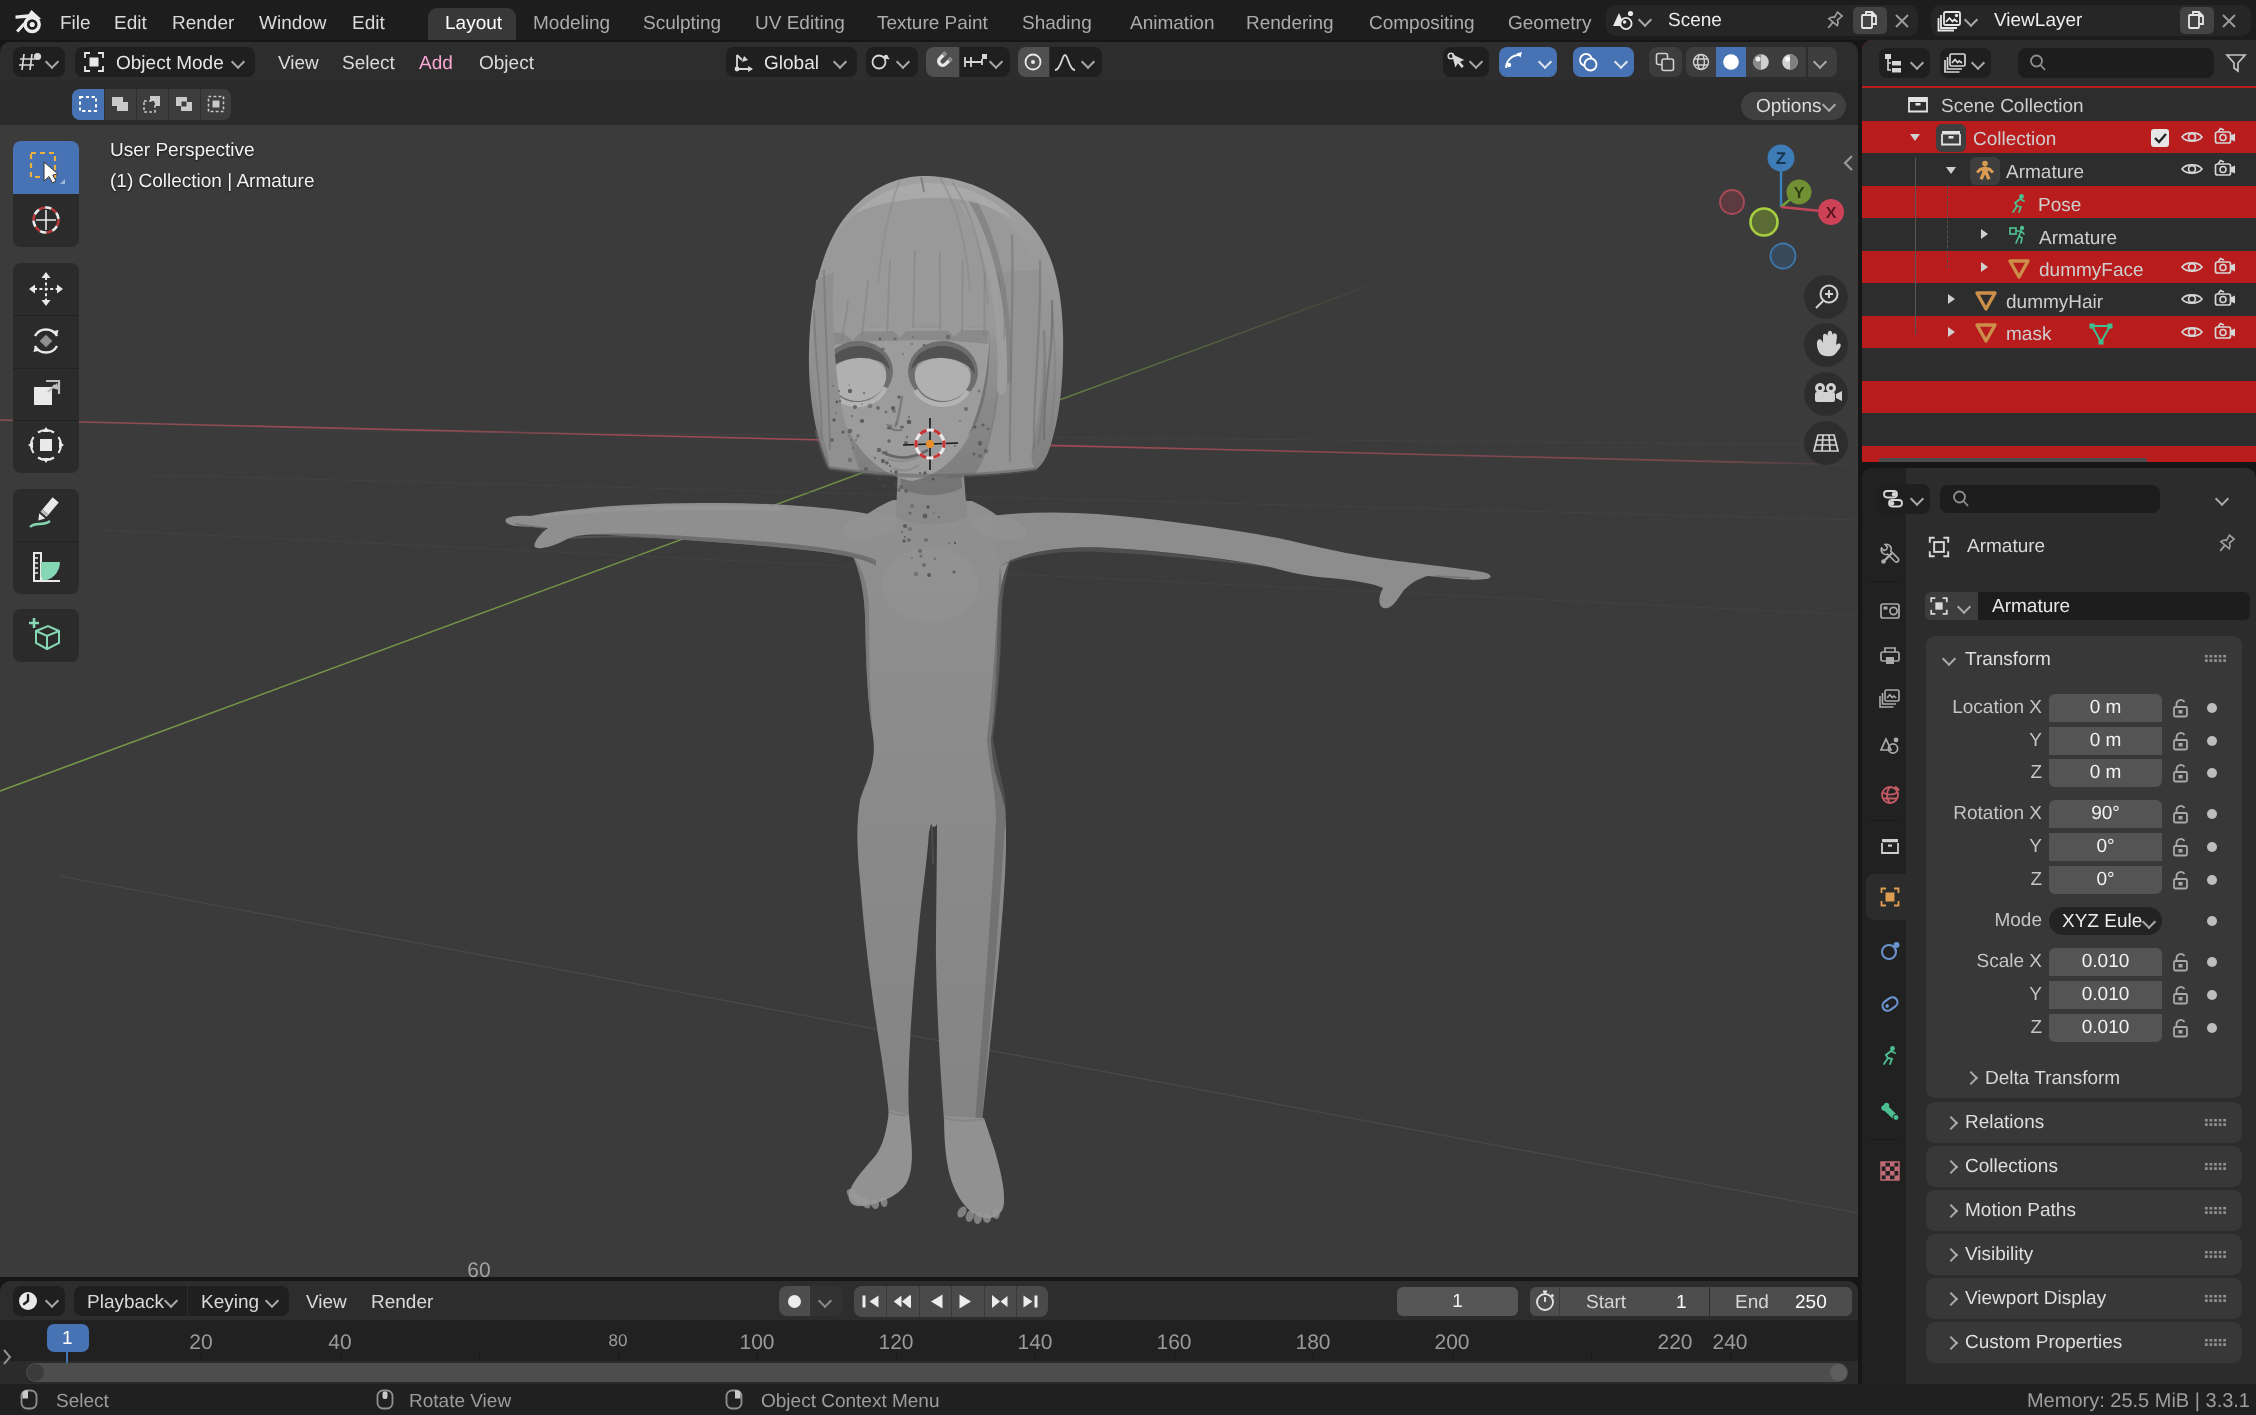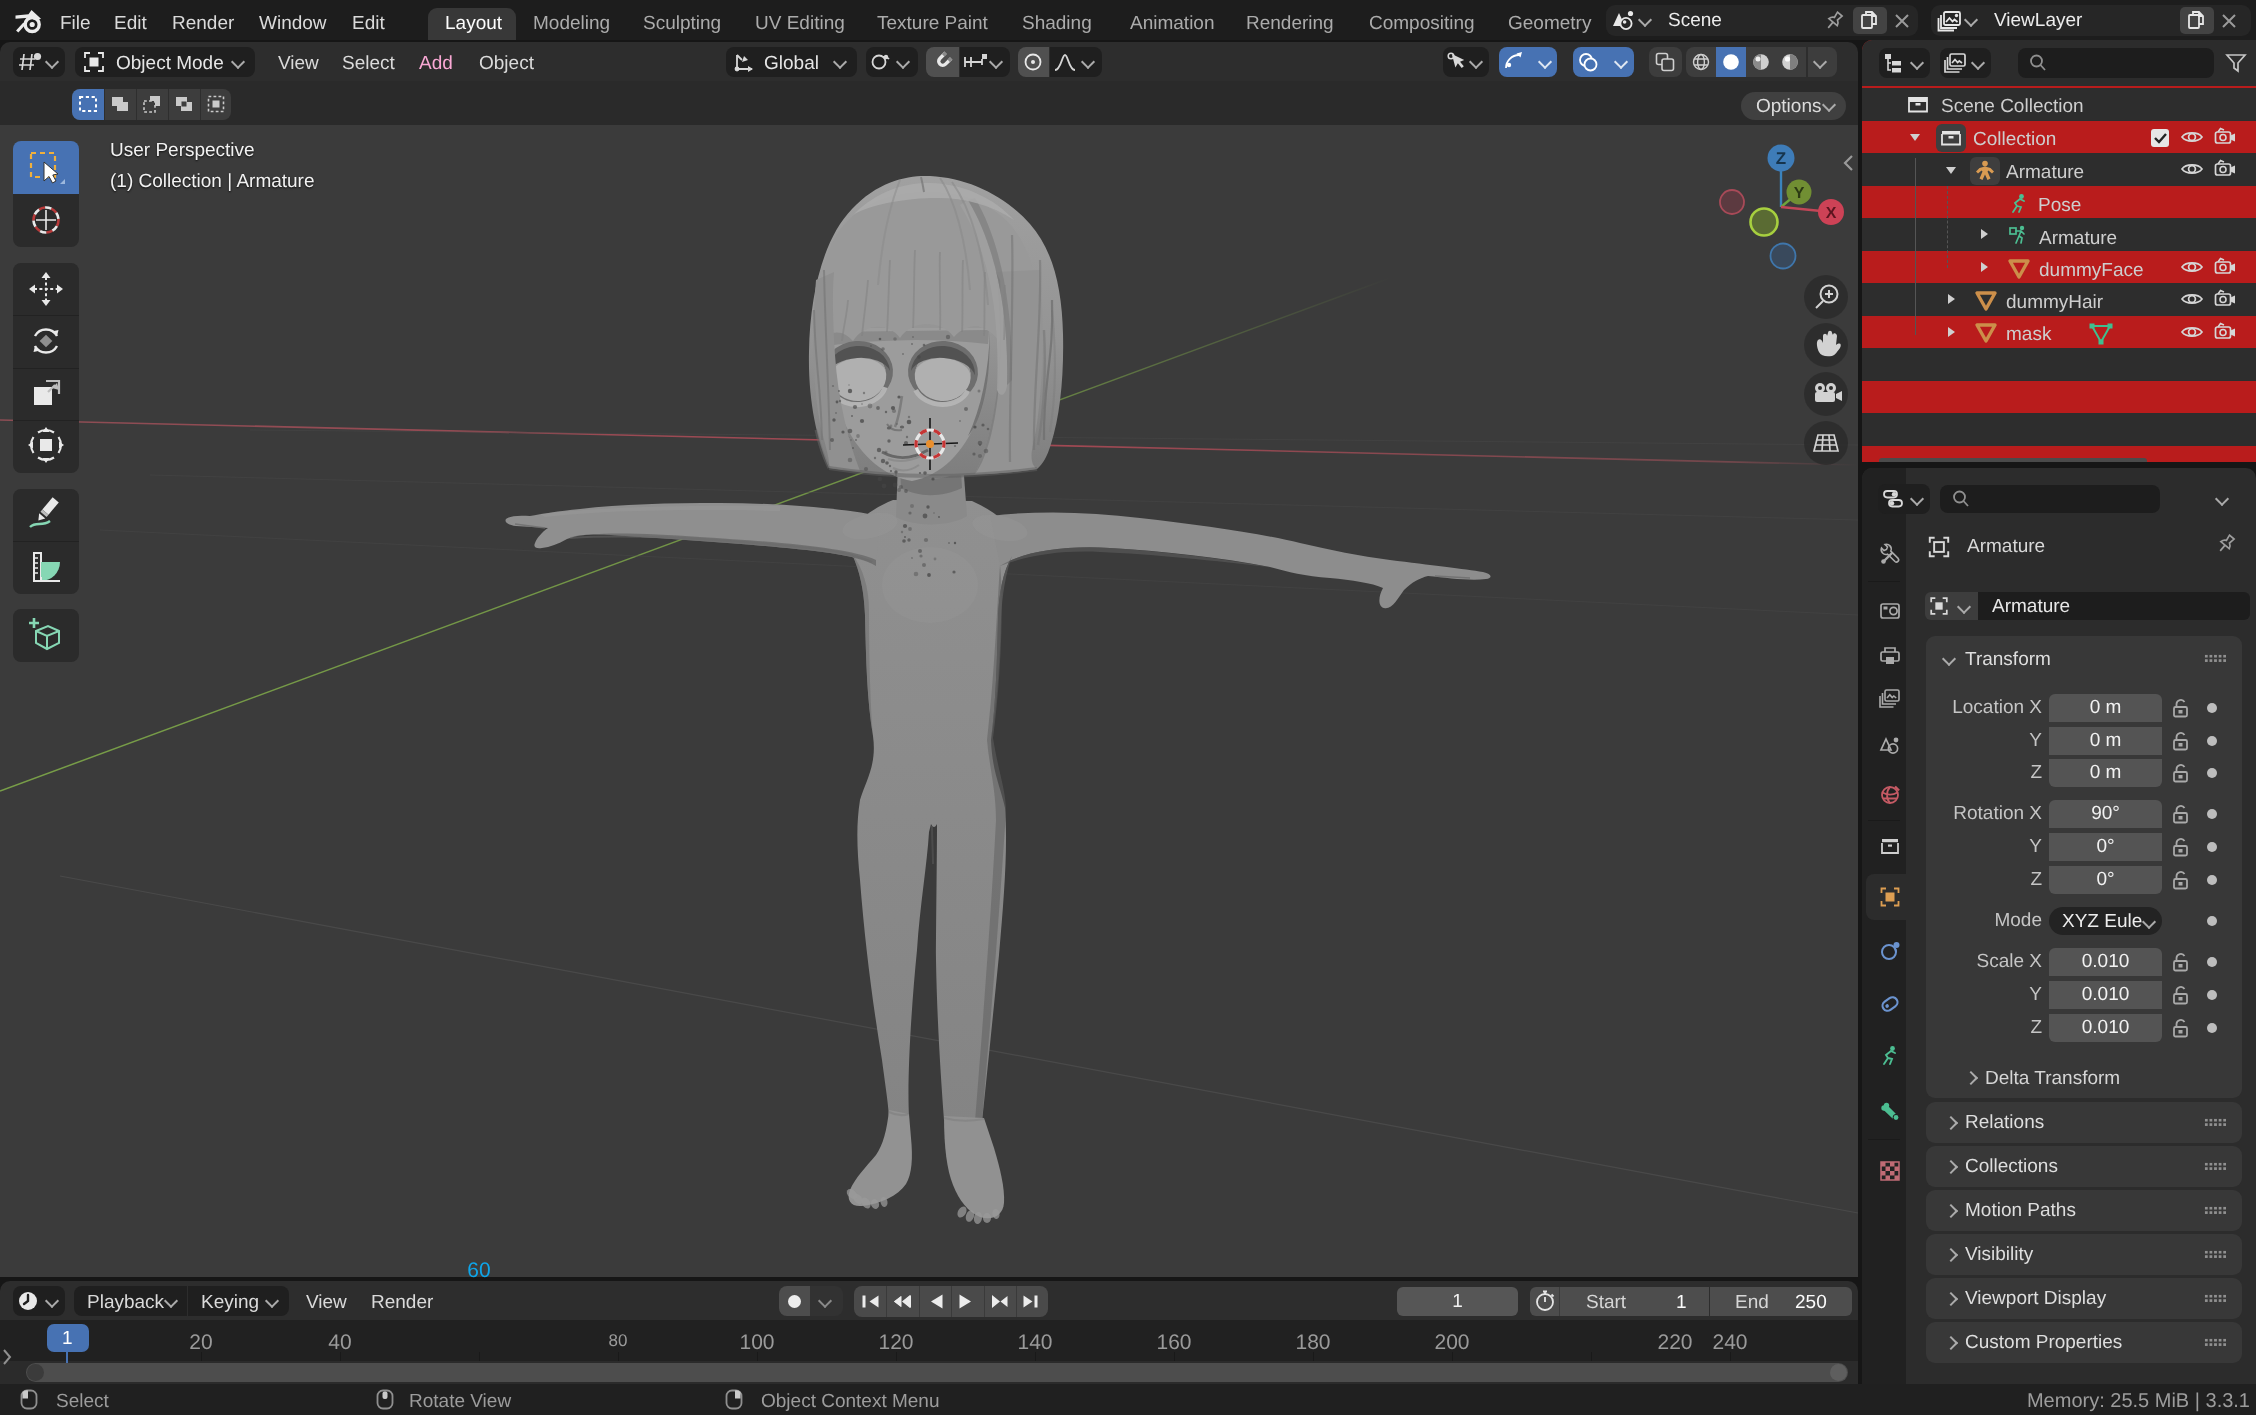--- a/index.html
+++ b/index.html
@@ -737,21 +737,21 @@
 </svg>
 <div class="t" style="left:1586px;top:1293px;color:#d6d6d6">Start</div>
 <div class="t" style="left:1676px;top:1293px;color:#fbfbfb">1</div>
 <div class="t" style="left:1735px;top:1293px;color:#d6d6d6">End</div>
 <div class="t" style="left:1795px;top:1293px;color:#fbfbfb">250</div>
 <div class="a" style="left:0;top:1320px;width:1858px;height:41px;background:#212121"></div>
 <div class="t" style="left:201px;top:1332px;font-size:21px;color:#9a9a9a;transform:translateX(-50%)">20</div>
 <div class="a" style="left:201px;top:1352px;width:1px;height:9px;background:#191919"></div>
 <div class="t" style="left:340px;top:1332px;font-size:21px;color:#9a9a9a;transform:translateX(-50%)">40</div>
 <div class="a" style="left:340px;top:1352px;width:1px;height:9px;background:#191919"></div>
-<div class="t" style="left:479px;top:1260px;font-size:21px;color:#0ea5e9;transform:translateX(-50%)">60</div>
+<div class="t" style="left:479px;top:1260px;font-size:21px;color:#a3a3a3;transform:translateX(-50%)">60</div>
 <div class="a" style="left:479px;top:1352px;width:1px;height:9px;background:#191919"></div>
 <div class="t" style="left:618px;top:1332px;font-size:17px;color:#9a9a9a;transform:translateX(-50%)">80</div>
 <div class="a" style="left:618px;top:1352px;width:1px;height:9px;background:#191919"></div>
 <div class="t" style="left:757px;top:1332px;font-size:21px;color:#9a9a9a;transform:translateX(-50%)">100</div>
 <div class="a" style="left:757px;top:1352px;width:1px;height:9px;background:#191919"></div>
 <div class="t" style="left:896px;top:1332px;font-size:21px;color:#9a9a9a;transform:translateX(-50%)">120</div>
 <div class="a" style="left:896px;top:1352px;width:1px;height:9px;background:#191919"></div>
 <div class="t" style="left:1035px;top:1332px;font-size:21px;color:#9a9a9a;transform:translateX(-50%)">140</div>
 <div class="a" style="left:1035px;top:1352px;width:1px;height:9px;background:#191919"></div>
 <div class="t" style="left:1174px;top:1332px;font-size:21px;color:#9a9a9a;transform:translateX(-50%)">160</div>

